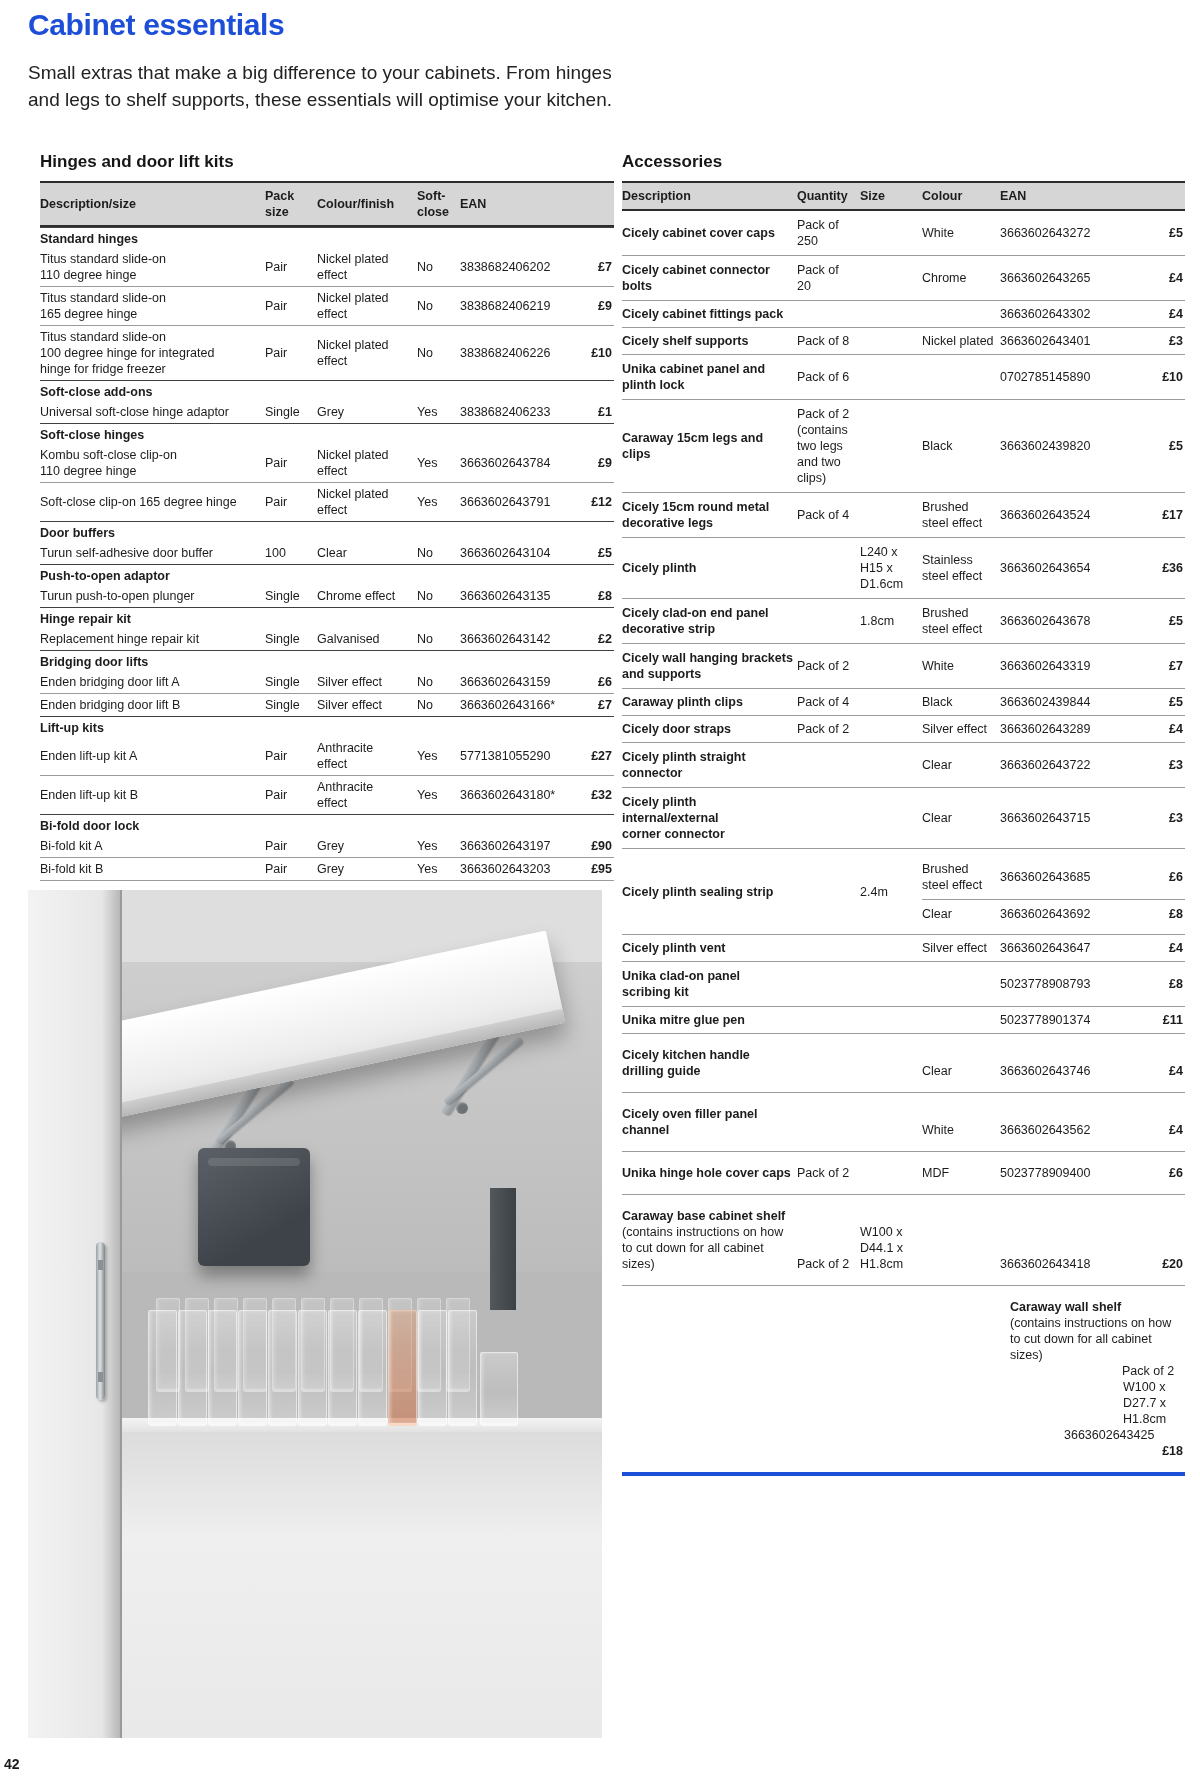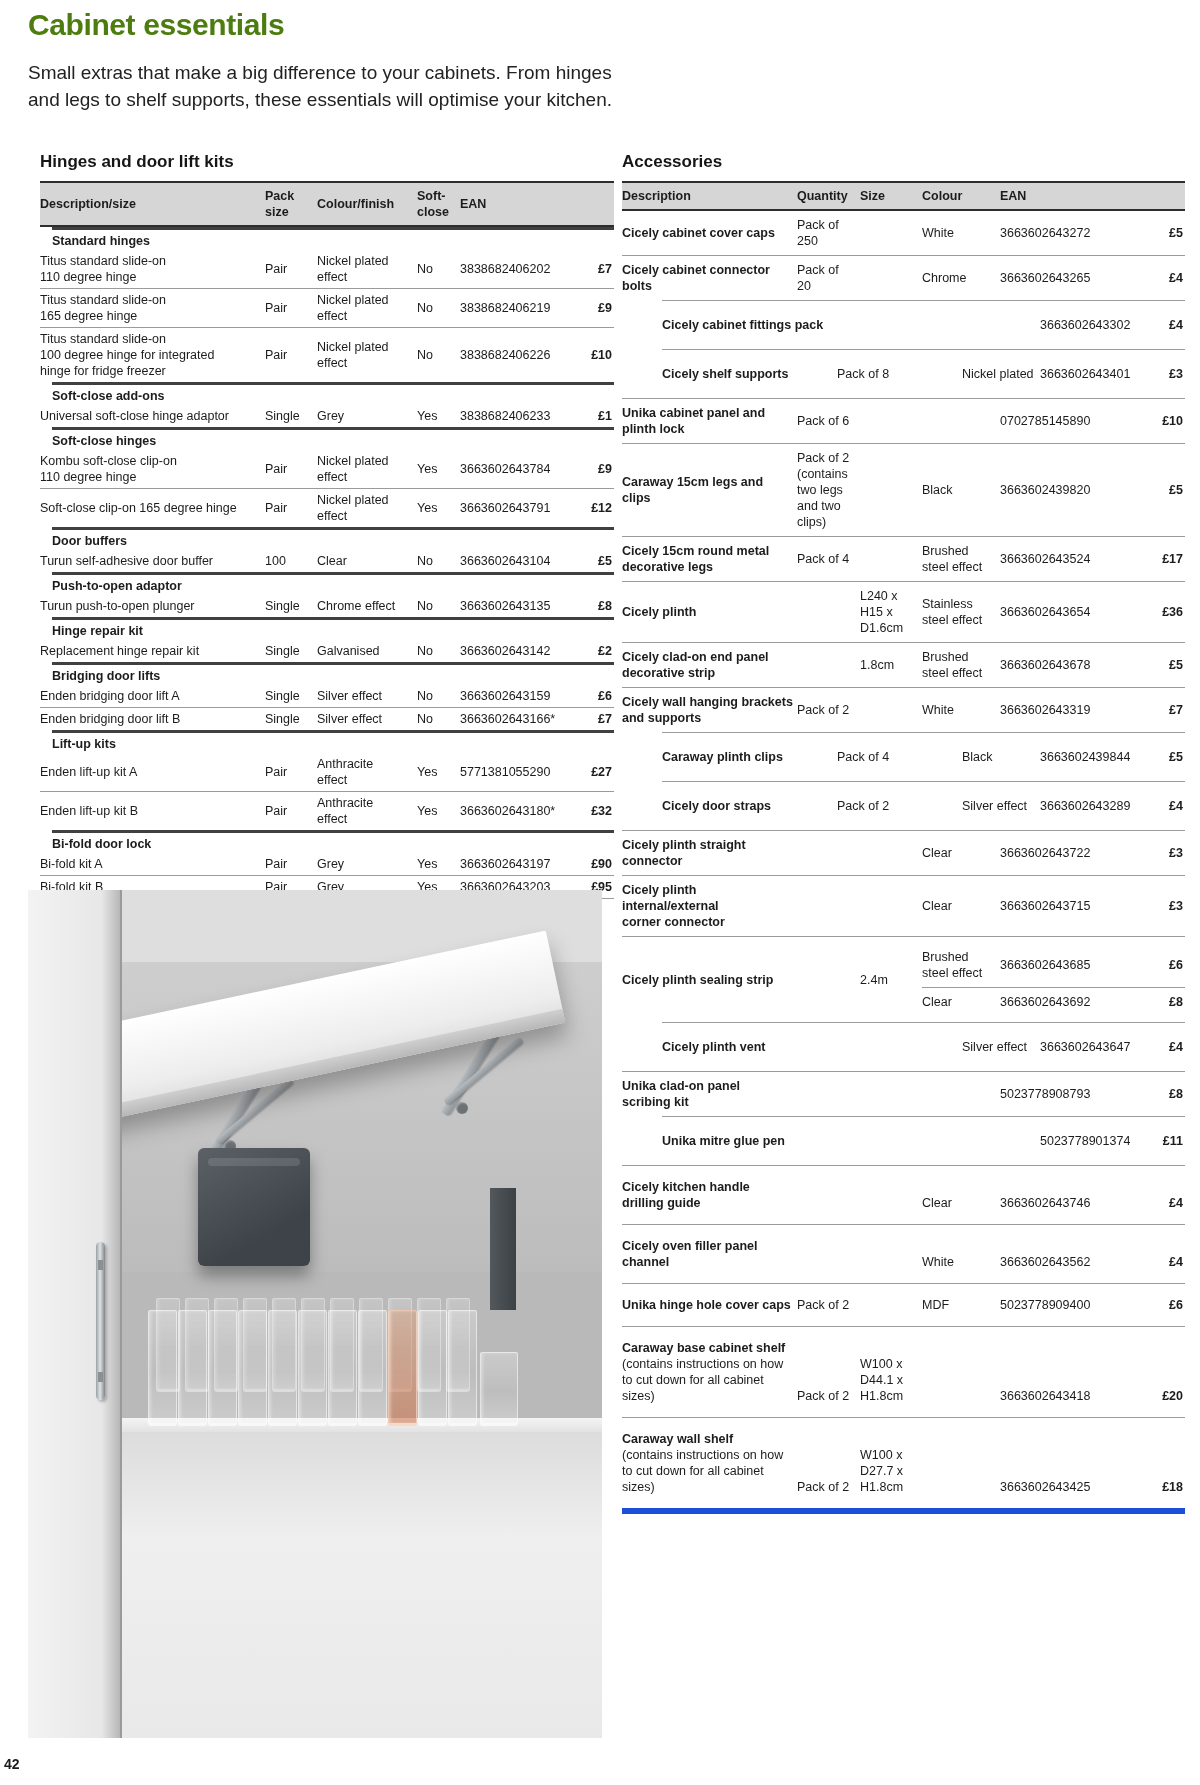--- a/index.html
+++ b/index.html
@@ -1,21 +1,21 @@
 <!DOCTYPE html>
 <html><head>
 <meta charset="utf-8">
 <style>
   html,body{margin:0;padding:0;}
   body{
     width:1200px;height:1785px;position:relative;background:#ffffff;
     font-family:"Liberation Sans","DejaVu Sans",sans-serif;color:#1c1c1c;
     -webkit-font-smoothing:antialiased;overflow:hidden;
   }
-  .page-title{position:absolute;left:28px;top:8px;font-size:30px;font-weight:700;letter-spacing:-.4px;color:#4d7c0f;}
+  .page-title{position:absolute;left:28px;top:8px;font-size:30px;font-weight:700;letter-spacing:-.4px;color:#1d4ed8;}
   .intro{position:absolute;left:28px;top:60px;font-size:19px;line-height:1.42;color:#222;white-space:pre-line;}
 
   .col{position:absolute;top:152px;}
   .col-left{left:40px;width:574px;}
   .col-right{left:622px;width:563px;}
   .tbl-heading{font-size:17px;font-weight:700;margin:0 0 9px 0;color:#161616;}
 
   .thead{display:flex;align-items:center;background:#d6d6d6;border-top:2px solid #2d2d2d;border-bottom:2px solid #2d2d2d;padding:5px 0;}
   .thead .cell{font-weight:700;font-size:12.5px;}
 
@@ -24,36 +24,36 @@
 
   
   .lc1{width:225px;}
   .lc2{width:52px;}
   .lc3{width:100px;}
   .lc4{width:43px;}
   .lc5{width:97px;}
   .lc6{flex:1;}
 
   .lrow{display:flex;align-items:center;border-top:1px solid #9b9b9b;padding:3px 0;}
-  .lrow.group{border-top:3px solid #404040;padding:3px 0 1px 0;margin-left:12px;}
+  .lrow.group{border-top:1px solid #404040;padding:3px 0 1px 0;}
   .lrow.group .cell{font-weight:700;}
   .lrow.first{border-top:none;}
   .lrow.last{border-bottom:1px solid #9b9b9b;}
 
   
   .rc1{width:175px;}
   .rc2{width:63px;}
   .rc3{width:62px;}
   .rc4{width:78px;}
   .rc5{width:121px;}
   .rc6{flex:1;}
   .rrow{display:flex;align-items:center;border-top:1px solid #9b9b9b;padding:6px 0;}
   .rrow.first{border-top:none;}
-  .rrow.last{border-bottom:6px solid #1d4ed8;}
-  .rrow.tight{padding:16px 0;margin-left:40px;}
+  .rrow.last{border-bottom:4px solid #1d4ed8;flex-direction:column;}
+  .rrow.tight{padding:5px 0;}
   .rrow.spacious{padding:13px 0;align-items:flex-end;}
   .rrow .rc1{font-weight:700;}
   .rrow .note{display:block;font-weight:400;white-space:pre-line;}
   .variants{flex:1;display:flex;flex-direction:column;}
   .vrow{display:flex;align-items:center;padding:6px 0;}
   .vrow + .vrow{border-top:1px solid #9b9b9b;}
 
   
   .photo{position:absolute;left:28px;top:890px;width:574px;height:848px;background:#c6c6c6;overflow:hidden;}
   .ph-top{position:absolute;left:0;top:0;right:0;height:72px;background:#dedede;}

